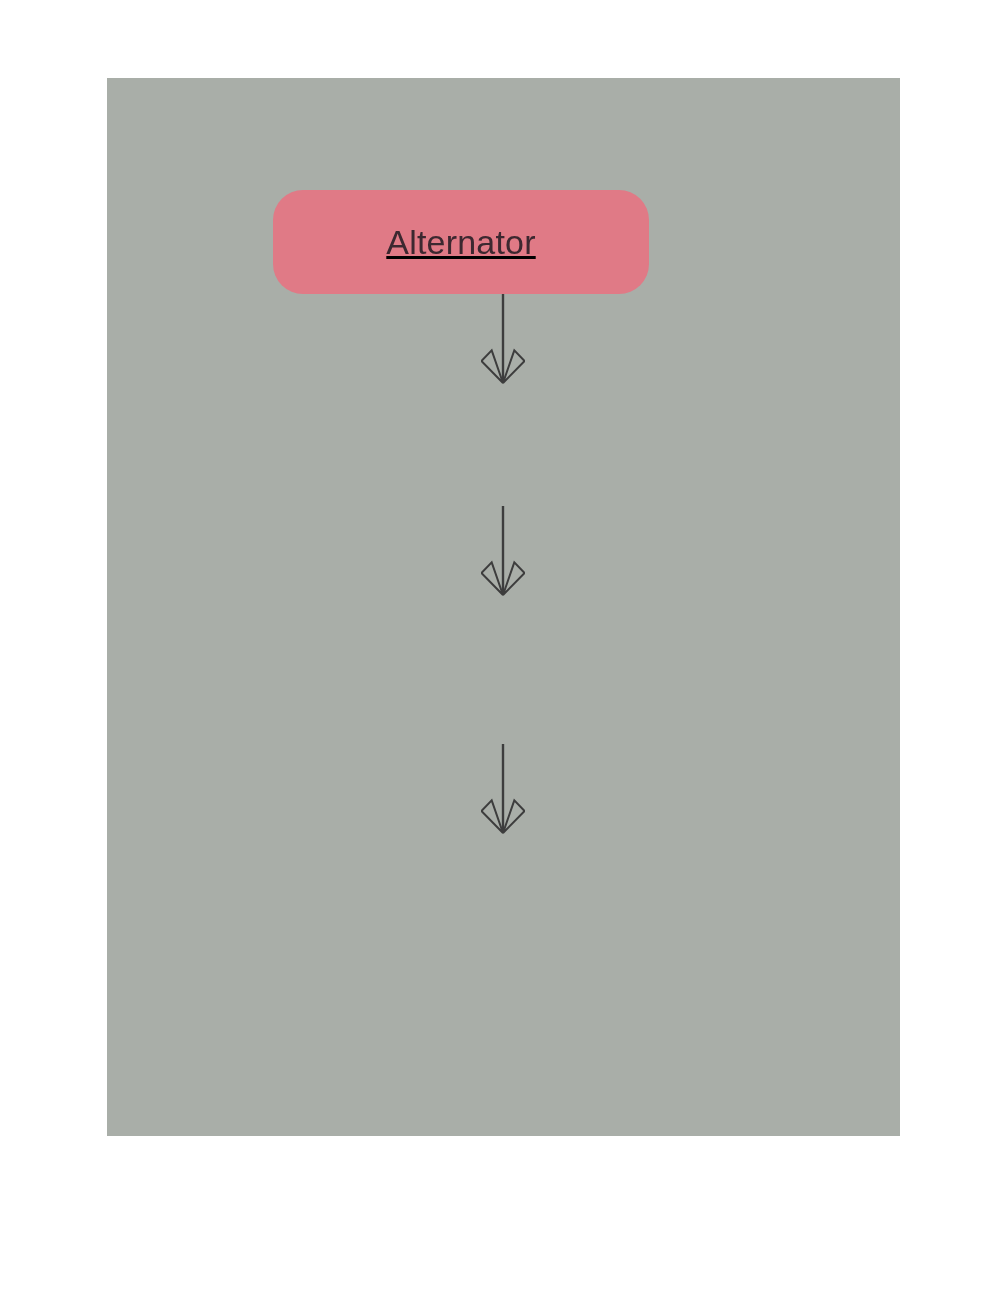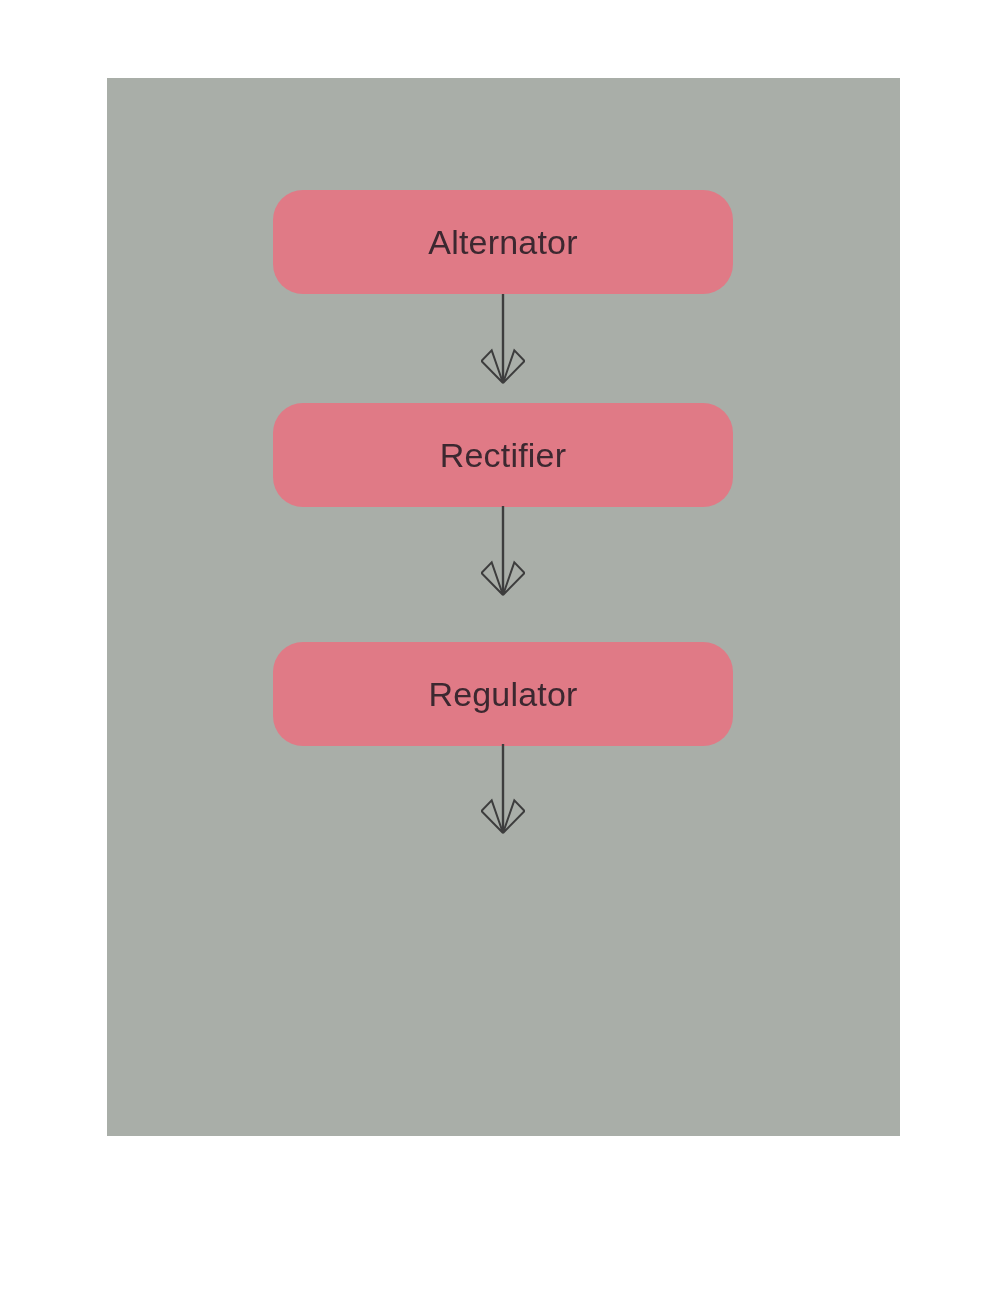--- a/index.html
+++ b/index.html
@@ -24,27 +24,28 @@
     position: absolute;
     left: 107px;
     top: 78px;
     width: 793px;
     height: 1058px;
     background: var(--canvas);
   }
   .node {
     position: absolute;
     left: 166px;
-    width: 460px;
+    width: 376px;
     height: 104px;
     background: var(--node_fill);
     border-radius: 30px;
     display: flex;
     align-items: center;
     justify-content: center;
+    text-decoration: underline;
   }
   .node-0 { top: 112px; }
   .node-1 { top: 325px; }
   .node-2 { top: 564px; }
   .node-3 { top: 797px; }
   .node-label {
     font-size: 34px;
     font-weight: 400;
     letter-spacing: 0.2px;
     color: var(--node_text);
@@ -81,33 +82,27 @@
     <div class="node node-0">
       <span class="node-label">Alternator</span>
     </div>
 
     <svg class="arrow arrow-0" viewBox="0 0 44 92" xmlns="http://www.w3.org/2000/svg">
       <line x1="22" y1="1" x2="22" y2="89"></line>
       <polygon points="22,90 0.4,68 10.7,57.3"></polygon>
       <polygon points="22,90 43.6,68 33.3,57.3"></polygon>
     </svg>
 
-    <div class="node node-1">
-      <span class="node-label">Rectifier</span>
-    </div>
 
     <svg class="arrow arrow-1" viewBox="0 0 44 92" xmlns="http://www.w3.org/2000/svg">
       <line x1="22" y1="1" x2="22" y2="89"></line>
       <polygon points="22,90 0.4,68 10.7,57.3"></polygon>
       <polygon points="22,90 43.6,68 33.3,57.3"></polygon>
     </svg>
 
-    <div class="node node-2">
-      <span class="node-label">Regulator</span>
-    </div>
 
     <svg class="arrow arrow-2" viewBox="0 0 44 92" xmlns="http://www.w3.org/2000/svg">
       <line x1="22" y1="1" x2="22" y2="89"></line>
       <polygon points="22,90 0.4,68 10.7,57.3"></polygon>
       <polygon points="22,90 43.6,68 33.3,57.3"></polygon>
     </svg>
 
 
   </div>
 </div>

